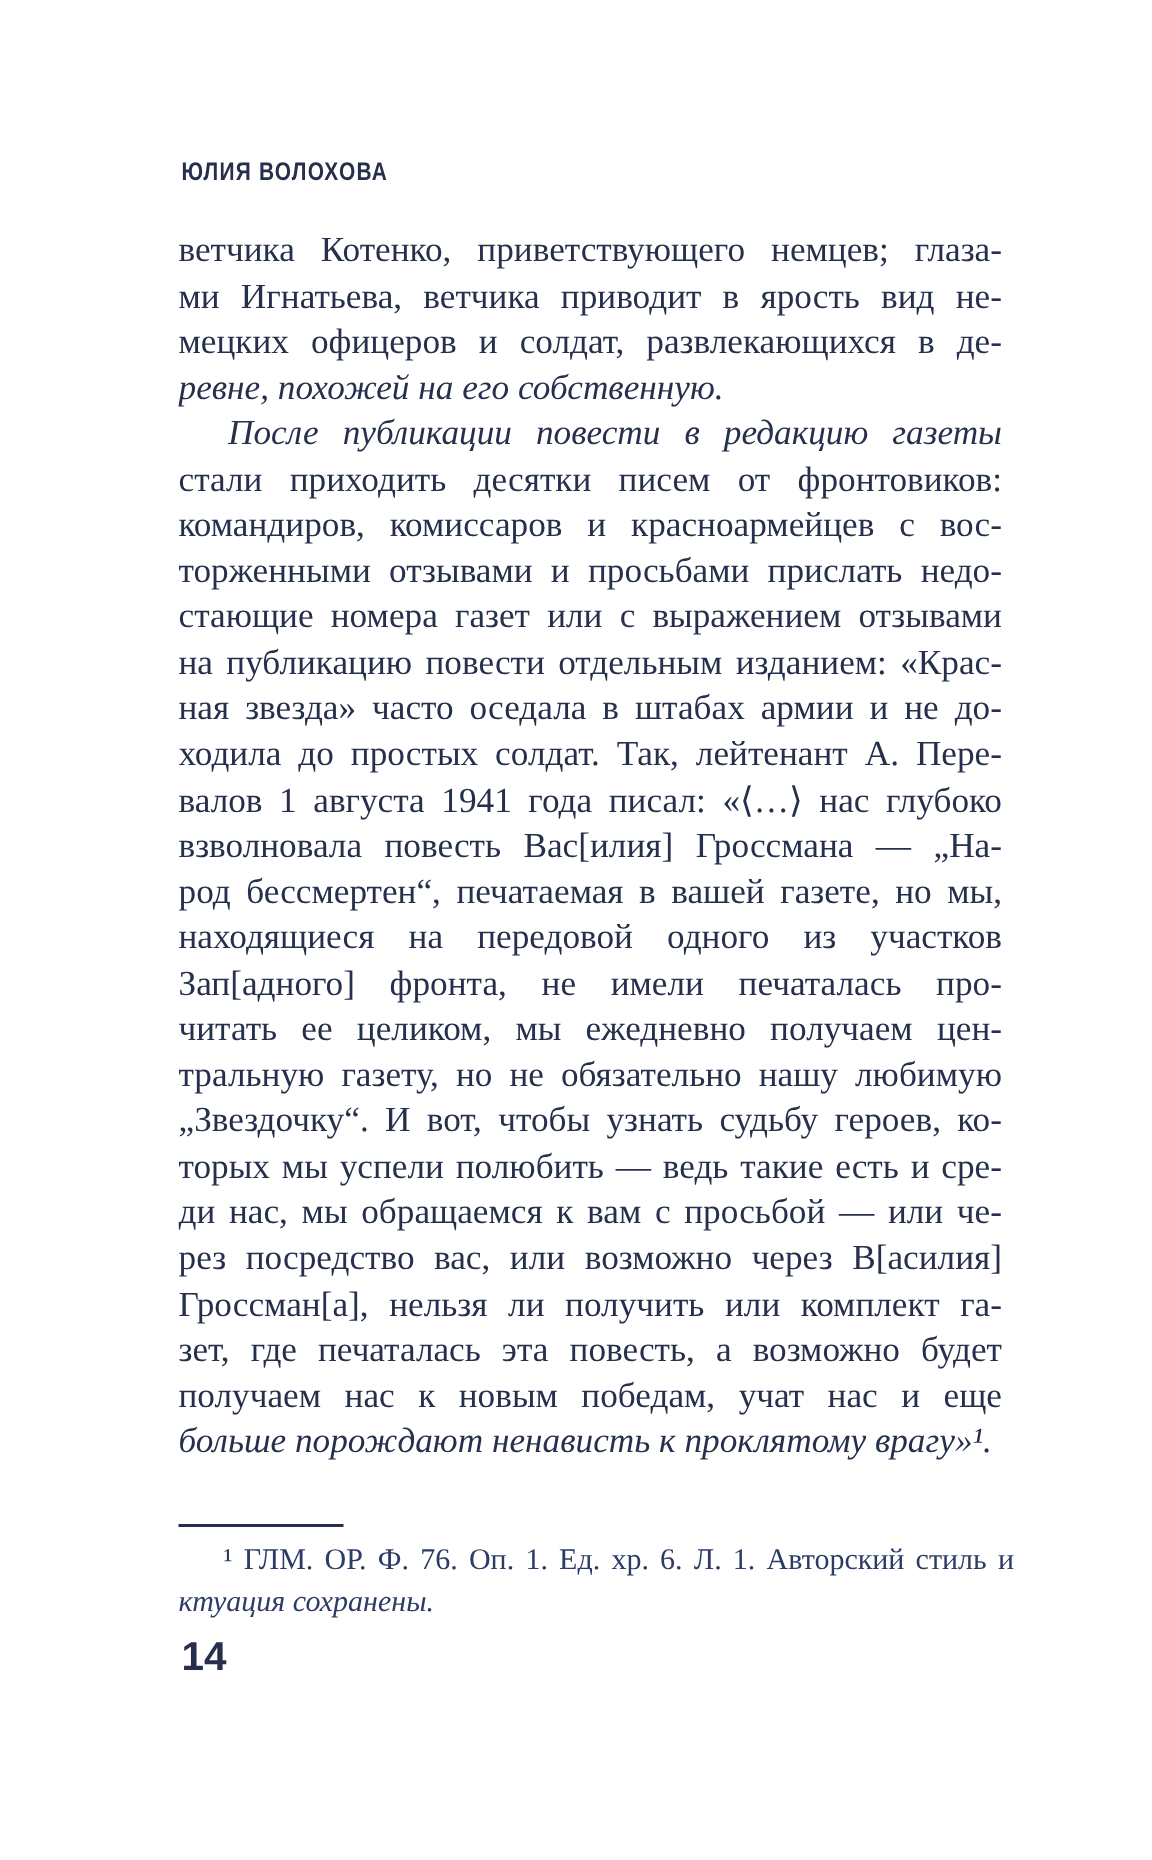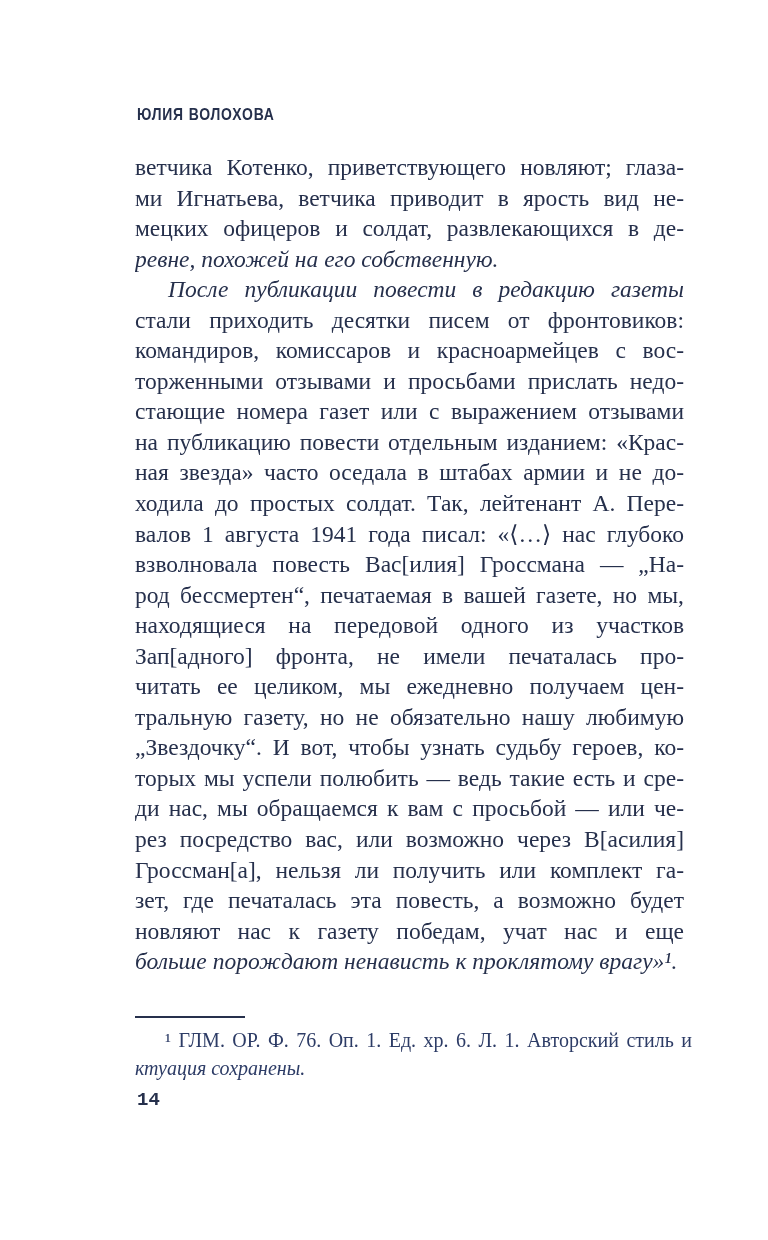--- a/index.html
+++ b/index.html
@@ -5,21 +5,21 @@
   * { box-sizing: border-box; }
   html, body { margin: 0; padding: 0; }
   body {
     width: 768px; height: 1240px;
     background: var(--paper, #ffffff);
     overflow: hidden;
     font-family: "Liberation Serif", "DejaVu Serif", serif;
     color: var(--ink, #26304c);
     position: relative;
   }
-  .page { position: absolute; inset: 0; margin-left: 16px; }
+  .page { position: absolute; inset: 0; }
 
   .running-head {
     position: absolute; left: 121px; top: 105px;
     font-family: "Liberation Sans", "DejaVu Sans", sans-serif;
     font-weight: 700; font-size: 17px; letter-spacing: 1px;
     transform: scaleX(0.82); transform-origin: left center;
     white-space: nowrap;
   }
 
   .body-text {
@@ -46,34 +46,34 @@
   .footnote {
     position: absolute; left: 119px; top: 1026px; width: 557px;
     font-size: 20px; line-height: 28px;
     color: var(--footnote-ink, #2d3c66);
   }
   .footnote .line { height: 28px; }
   .footnote .line:first-child { text-indent: 30px; }
 
   .page-number {
     position: absolute; left: 121px; top: 1089px;
-    font-family: Liberation Mono, monospace;
-    font-weight: 700; font-size: 19px;
+    font-family: Liberation Sans, sans-serif;
+    font-weight: 700; font-size: 27px;
   }
 </style>
 </head>
 <body style="--paper: #ffffff; --ink: #26304c; --footnote-ink: #2d3c66;">
 
 <div class="page">
 
   <div class="running-head">ЮЛИЯ ВОЛОХОВА</div>
 
   <div class="body-text">
     <div class="para">
-        <div class="line">ветчика Котенко, приветствующего новляют; глаза-</div>
+        <div class="line">ветчика Котенко, приветствующего немцев; глаза-</div>
         <div class="line">ми Игнатьева, ветчика приводит в ярость вид не-</div>
         <div class="line">мецких офицеров и солдат, развлекающихся в де-</div>
         <div class="line last">ревне, похожей на его собственную.</div>
       </div>
     <div class="para indented">
         <div class="line">После публикации повести в редакцию газеты</div>
         <div class="line">стали приходить десятки писем от фронтовиков:</div>
         <div class="line">командиров, комиссаров и красноармейцев с вос-</div>
         <div class="line">торженными отзывами и просьбами прислать недо-</div>
         <div class="line">стающие номера газет или с выражением отзывами</div>
@@ -86,21 +86,21 @@
         <div class="line">находящиеся на передовой одного из участков</div>
         <div class="line">Зап[адного] фронта, не имели печаталась про-</div>
         <div class="line">читать ее целиком, мы ежедневно получаем цен-</div>
         <div class="line">тральную газету, но не обязательно нашу любимую</div>
         <div class="line">„Звездочку“. И вот, чтобы узнать судьбу героев, ко-</div>
         <div class="line">торых мы успели полюбить — ведь такие есть и сре-</div>
         <div class="line">ди нас, мы обращаемся к вам с просьбой — или че-</div>
         <div class="line">рез посредство вас, или возможно через В[асилия]</div>
         <div class="line">Гроссман[а], нельзя ли получить или комплект га-</div>
         <div class="line">зет, где печаталась эта повесть, а возможно будет</div>
-        <div class="line">новляют нас к газету победам, учат нас и еще</div>
+        <div class="line">получаем нас к новым победам, учат нас и еще</div>
         <div class="line last">больше порождают ненависть к проклятому врагу»¹.</div>
       </div>
   </div>
 
   <div class="footnote-rule"></div>
 
   <div class="footnote">
       <div class="line">¹  ГЛМ. ОР. Ф. 76. Оп. 1. Ед. хр. 6. Л. 1. Авторский стиль и пун-</div>
       <div class="line last">ктуация сохранены.</div>
     </div>

